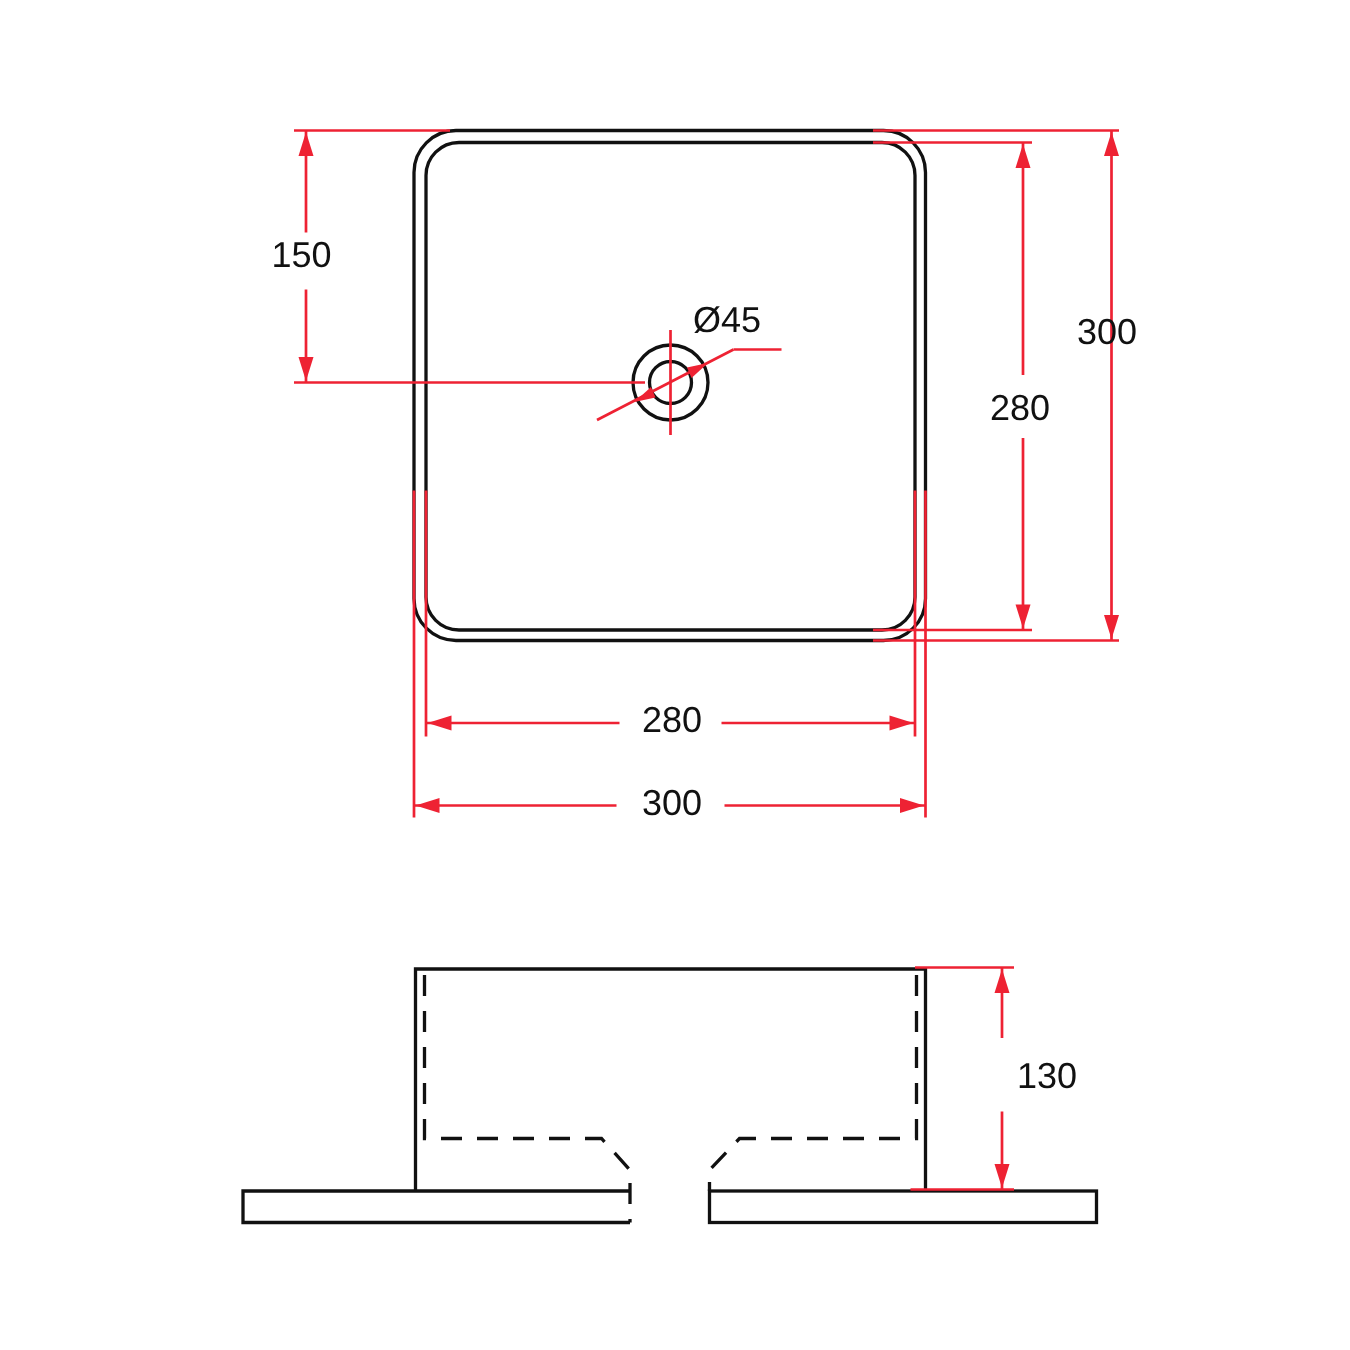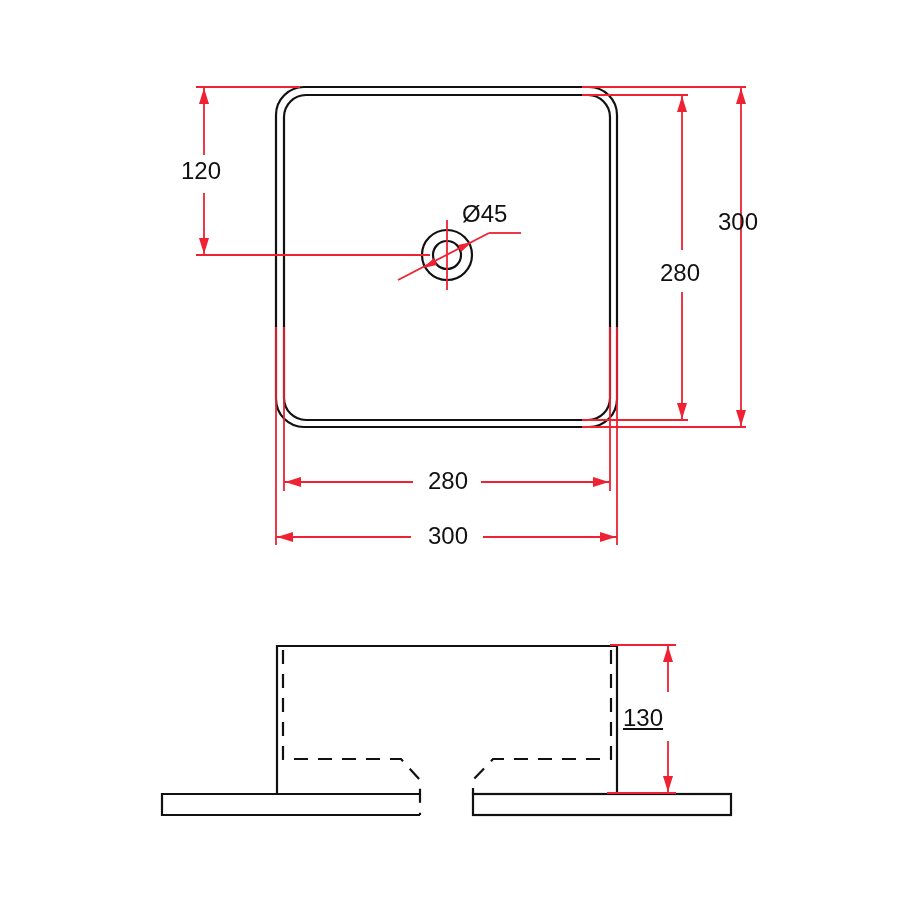--- a/index.html
+++ b/index.html
@@ -85,19 +85,19 @@
   <g>
     <line class="dim" x1="610" y1="645" x2="676" y2="645"></line>
     <line class="dim" x1="607" y1="793" x2="676" y2="793"></line>
     <line class="dim" x1="668" y1="645" x2="668" y2="692"></line>
     <line class="dim" x1="668" y1="741" x2="668" y2="793"></line>
     <polygon class="arrow" points="668,646 663,662 673,662"></polygon>
     <polygon class="arrow" points="668,792 663,776 673,776"></polygon>
   </g>
 </svg>
 
-<div class="lbl" style="left:181px; top:159px;">120</div>
+<div class="lbl" style="left:181px; top:159px;">150</div>
 <div class="lbl" style="left:462px; top:202px;">Ø45</div>
 <div class="lbl" style="left:660px; top:261px;">280</div>
 <div class="lbl" style="left:718px; top:210px;">300</div>
 <div class="lbl" style="left:428px; top:469px;">280</div>
 <div class="lbl" style="left:428px; top:524px;">300</div>
-<div class="lbl" style="left:623px; top:706px;text-decoration:underline;">130</div>
+<div class="lbl" style="left:678px; top:706px;">130</div>
 
 </body></html>

